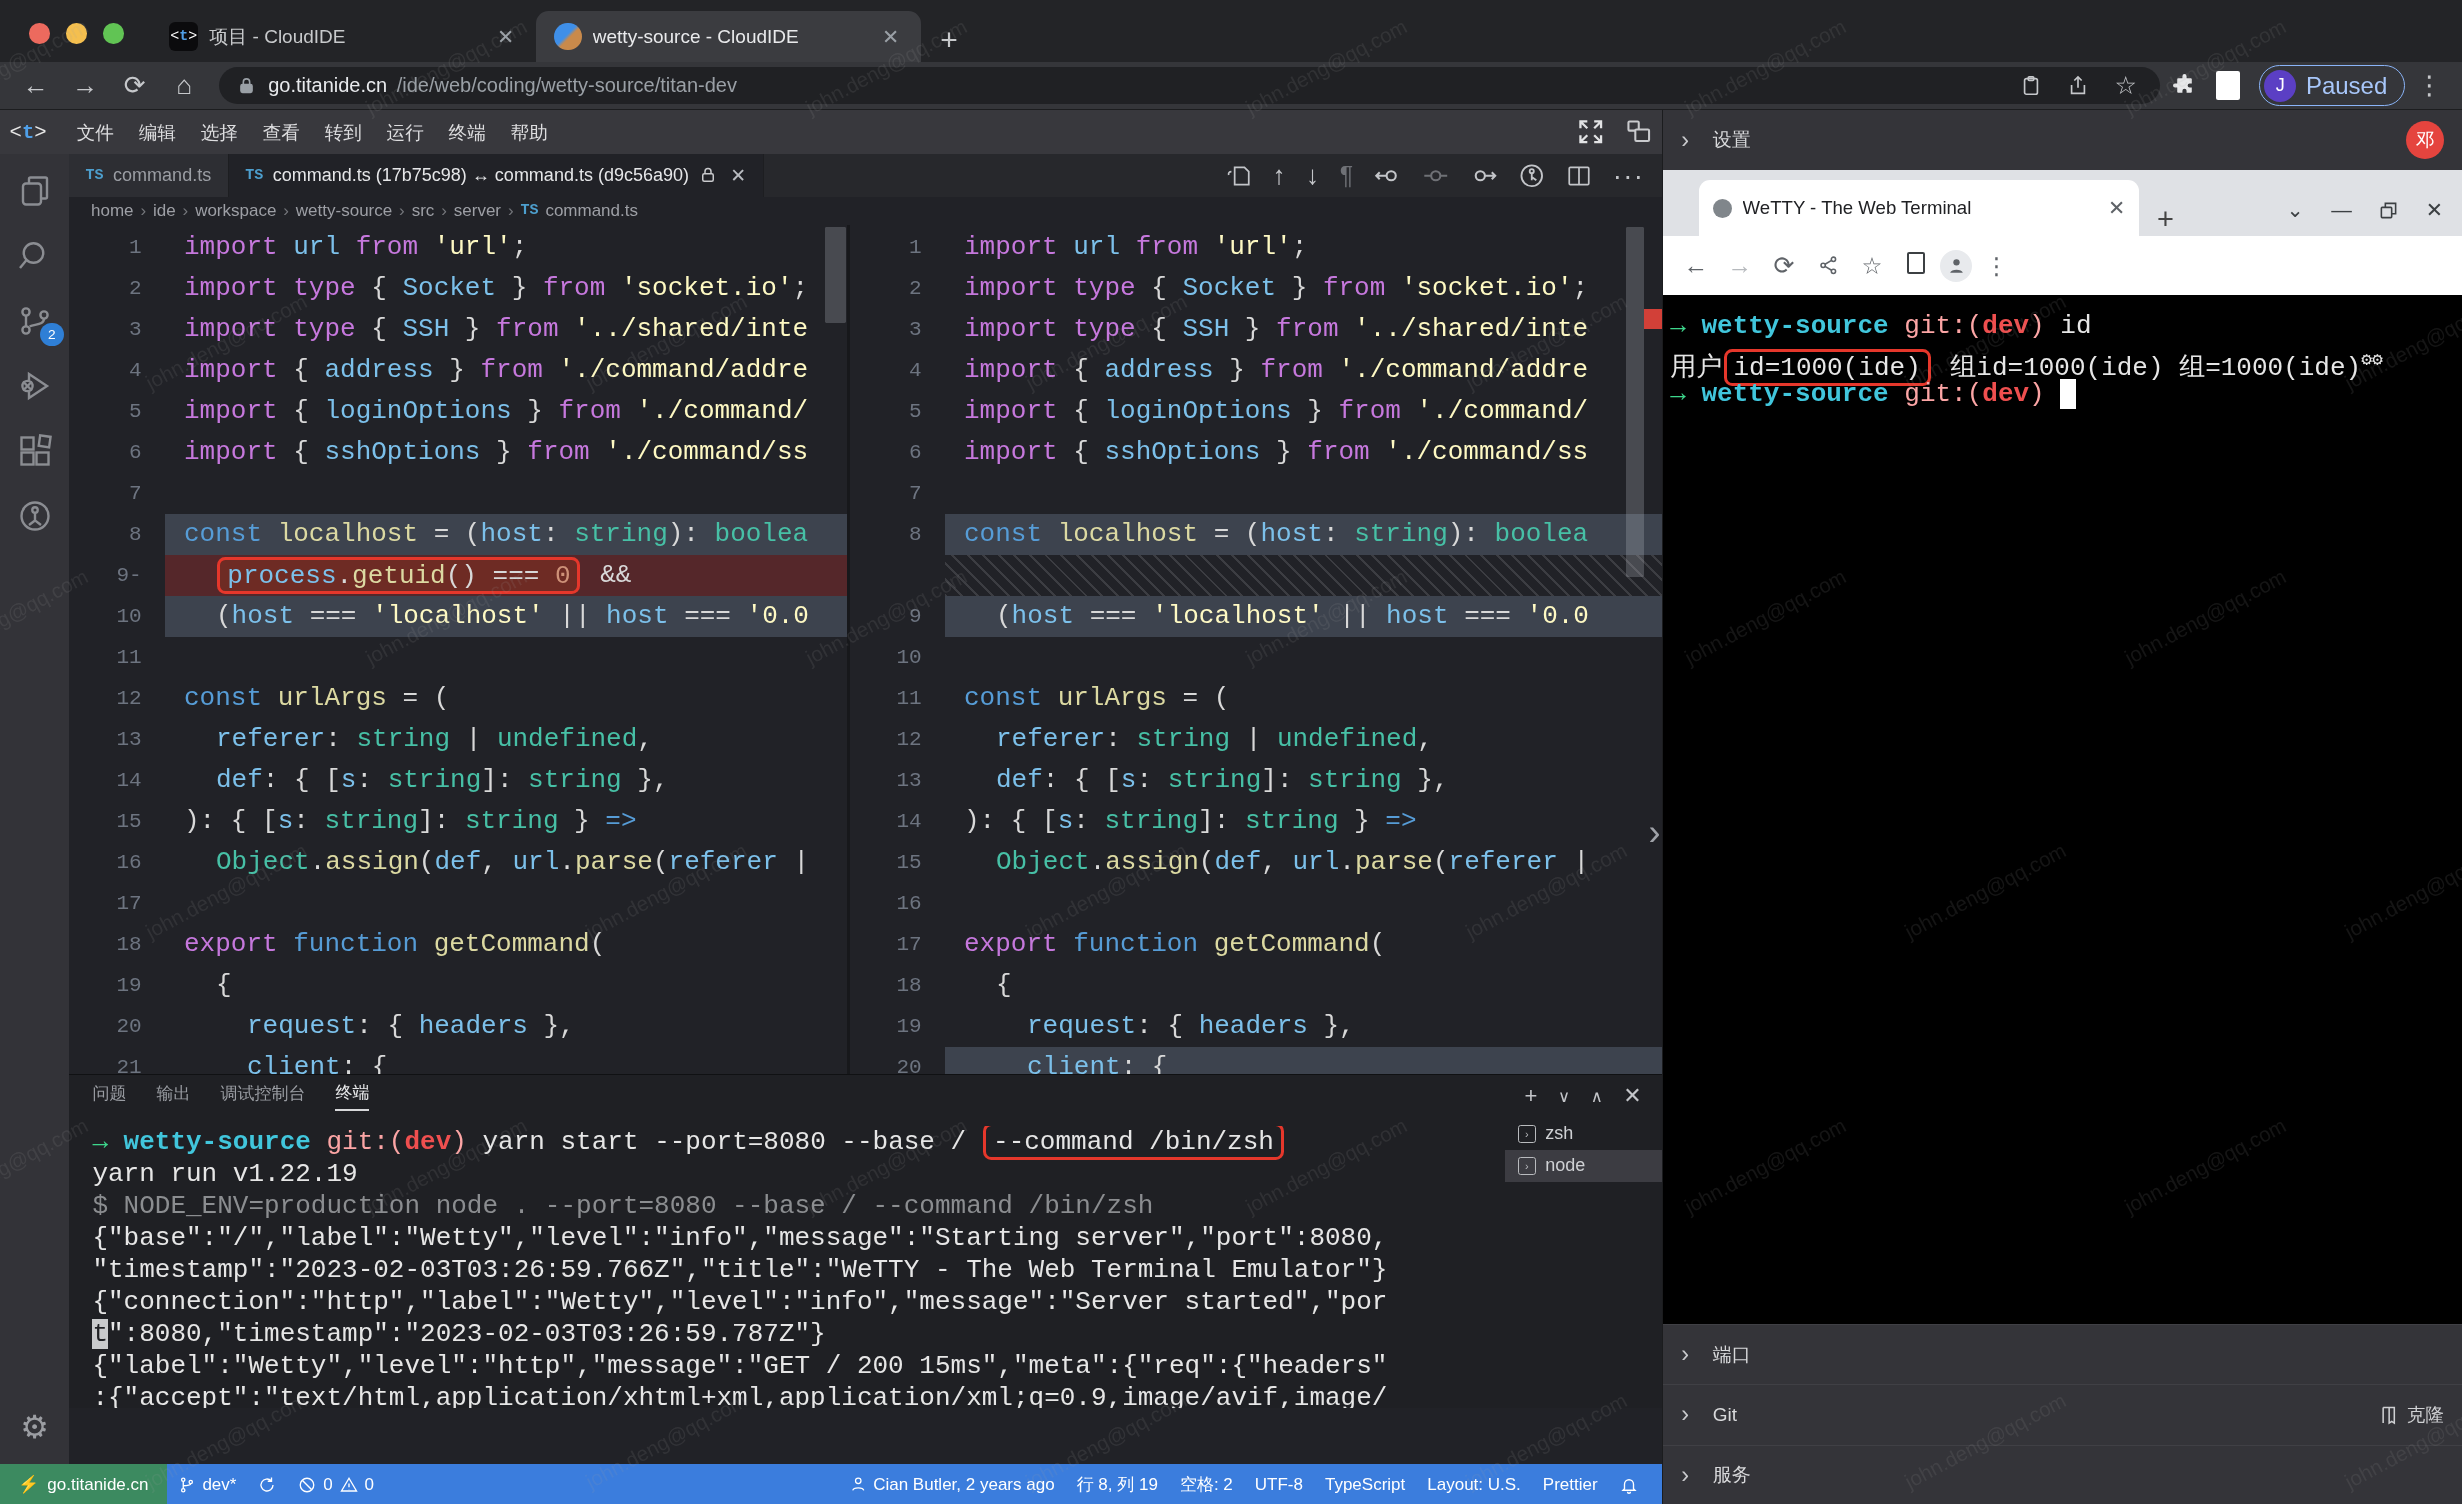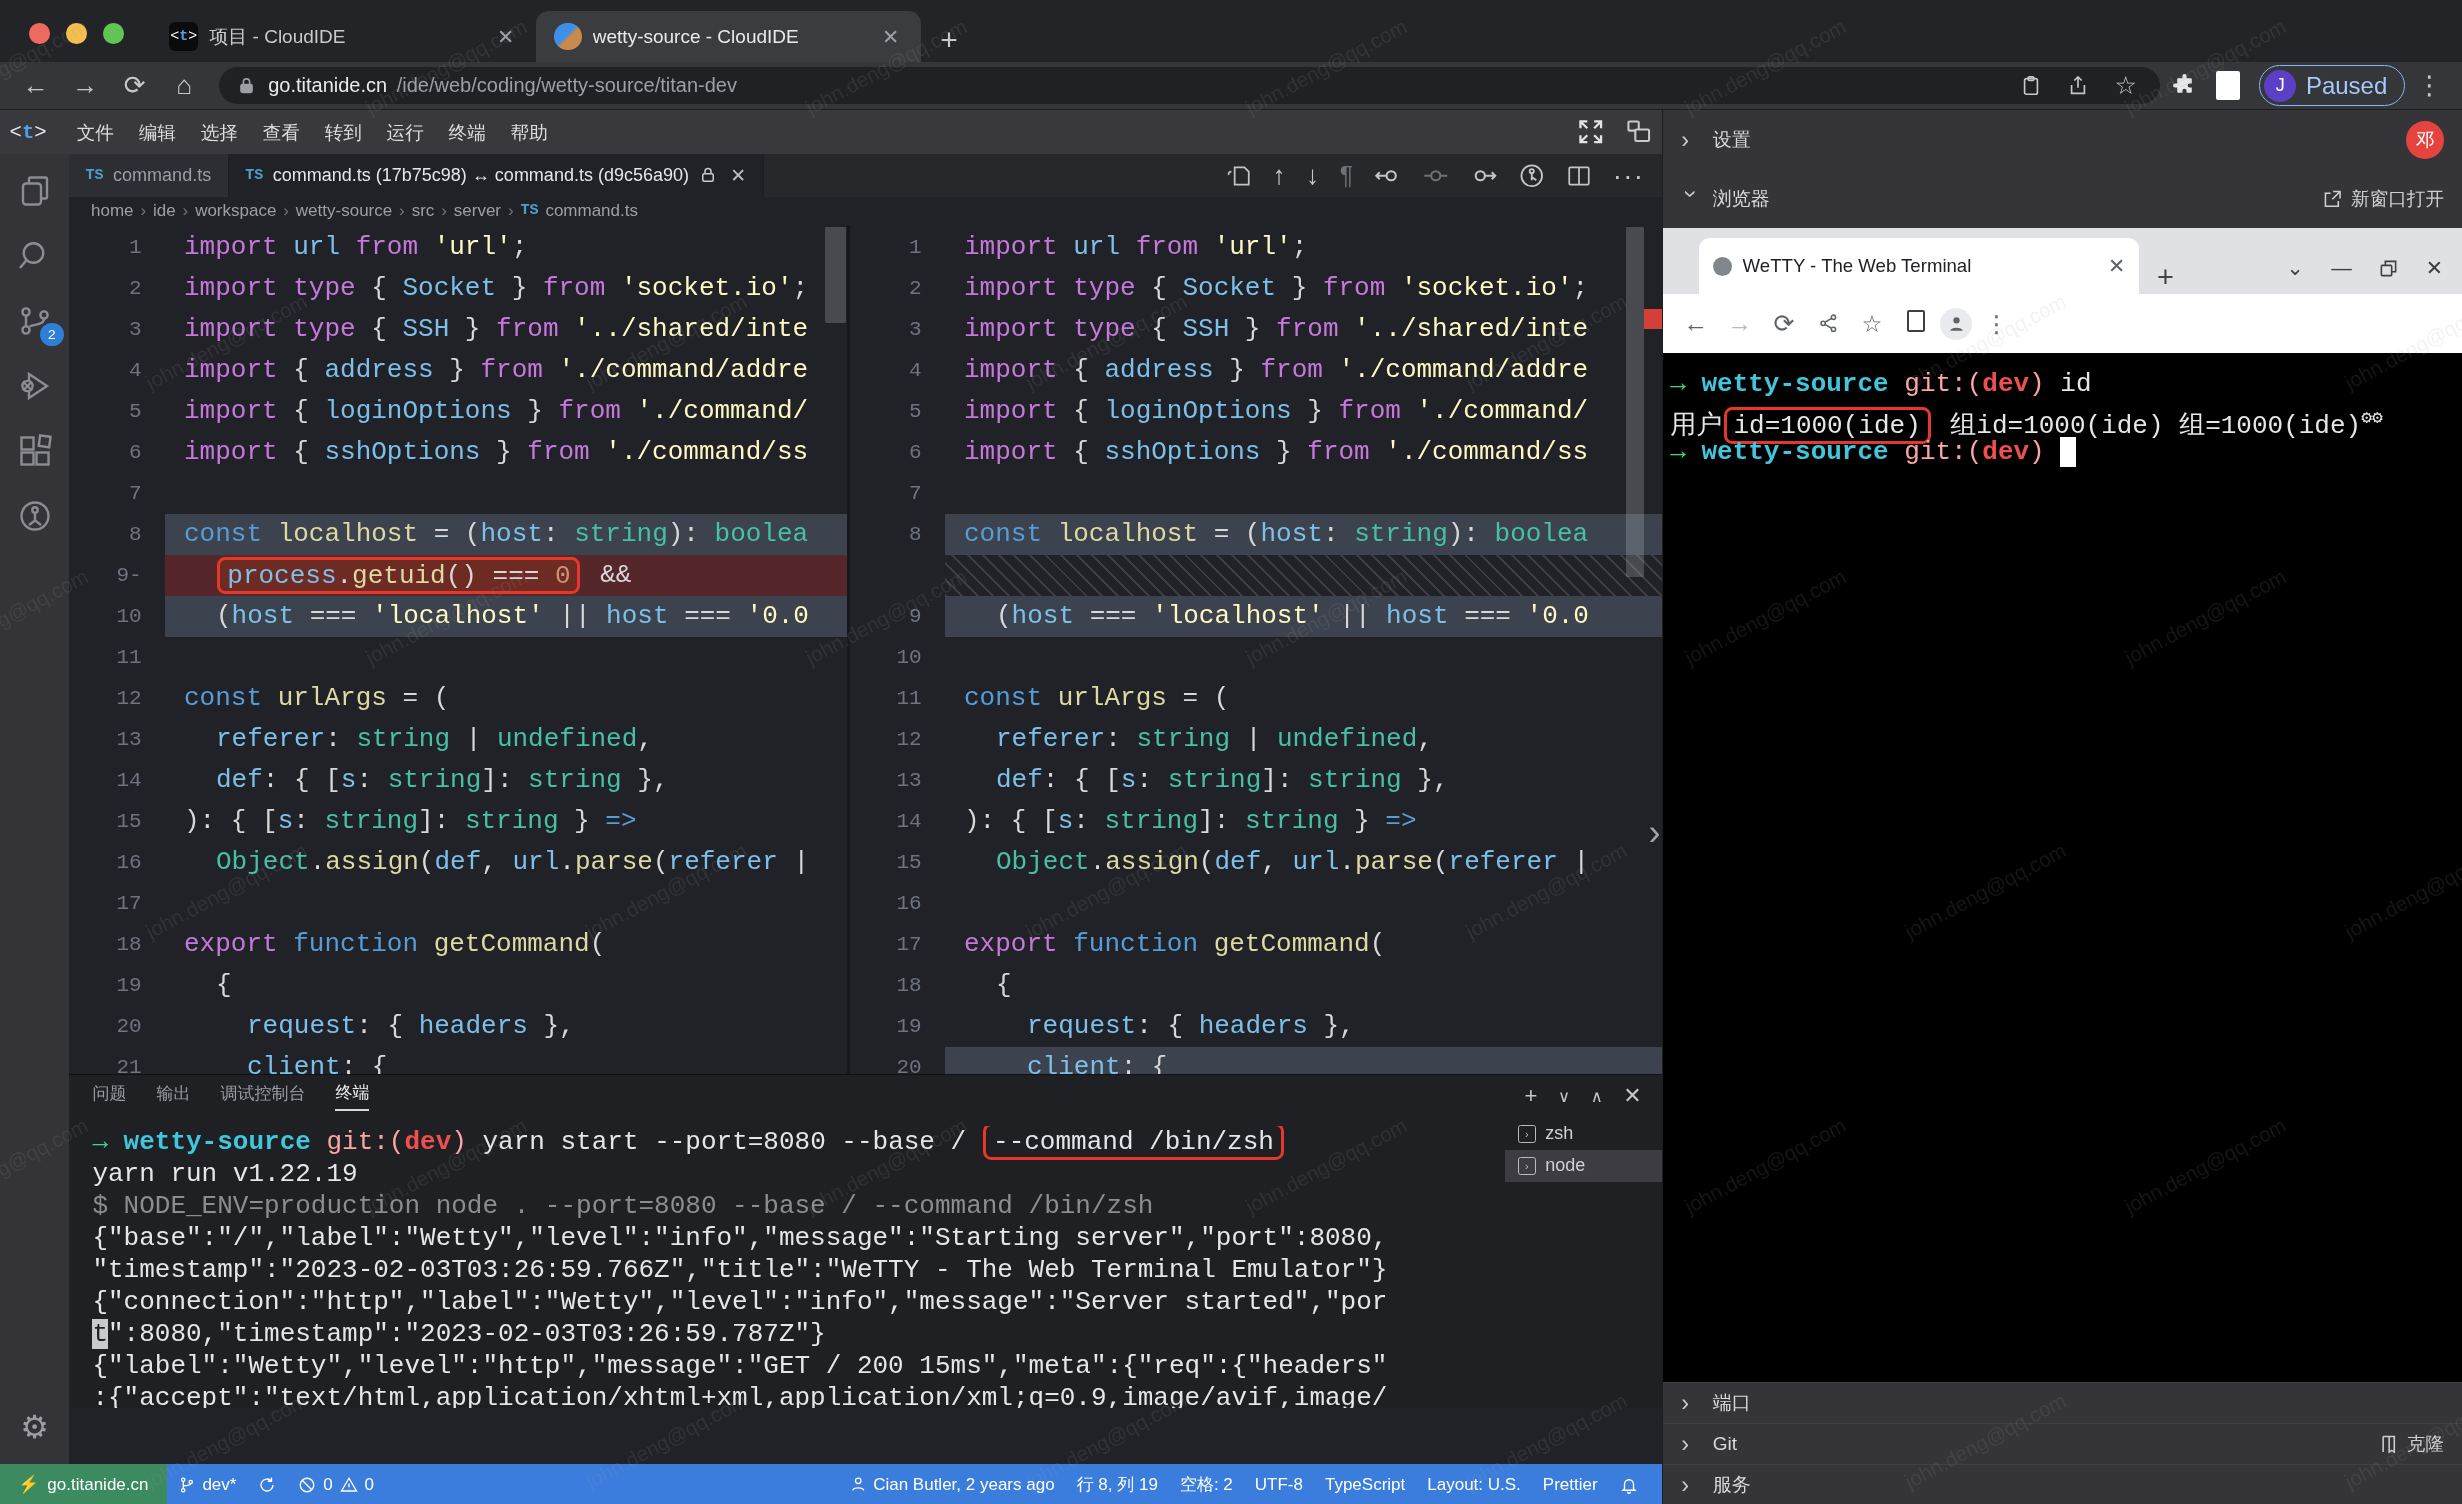--- a/index.html
+++ b/index.html
@@ -479,32 +479,20 @@
       </div>
     </div>
 
     <div class="right-panel">
       <div class="rp-row rp-settings">
         <span class="chev">›</span>
         <span>设置</span>
         <span class="rp-spacer"></span>
         <span class="avatar-red">邓</span>
       </div>
-      <div class="rp-row rp-browser">
-        <span class="chev open">›</span>
-        <span>浏览器</span>
-        <span class="rp-spacer"></span>
-        <span class="open-window">
-          <svg class="ic" width="20.6" height="20.6" viewBox="0 0 24 24" fill="none" stroke="currentColor" stroke-width="1.8">
-              <path d="M10 5H4v15h15v-6"></path>
-              <path d="M13 3h8v8M21 3l-9 9"></path>
-            </svg>
-          <span>新窗口打开</span>
-        </span>
-      </div>
 
       <div class="preview">
         <div class="pv-tabstrip">
           <div class="pv-tab">
             <span class="pv-fav"></span>
             <span class="pv-tab-title">WeTTY - The Web Terminal</span>
             <span class="pv-close">✕</span>
           </div>
           <span class="pv-plus">+</span>
           <div class="pv-winctl">

